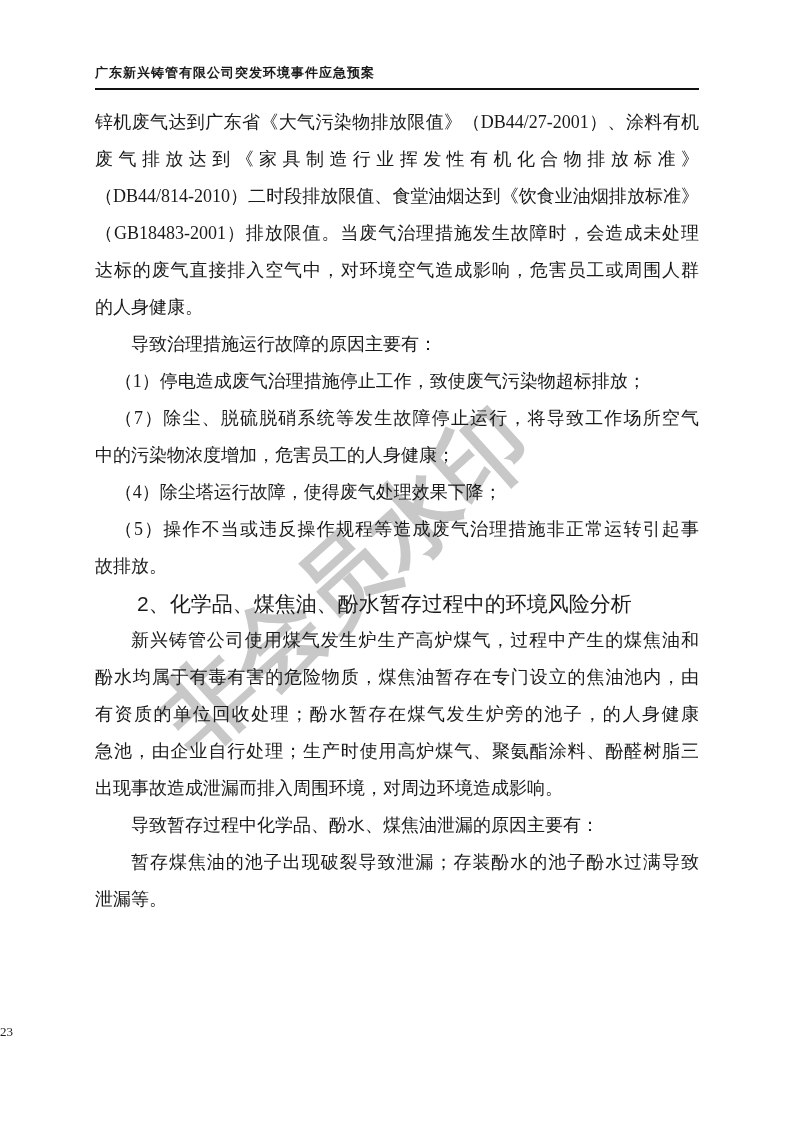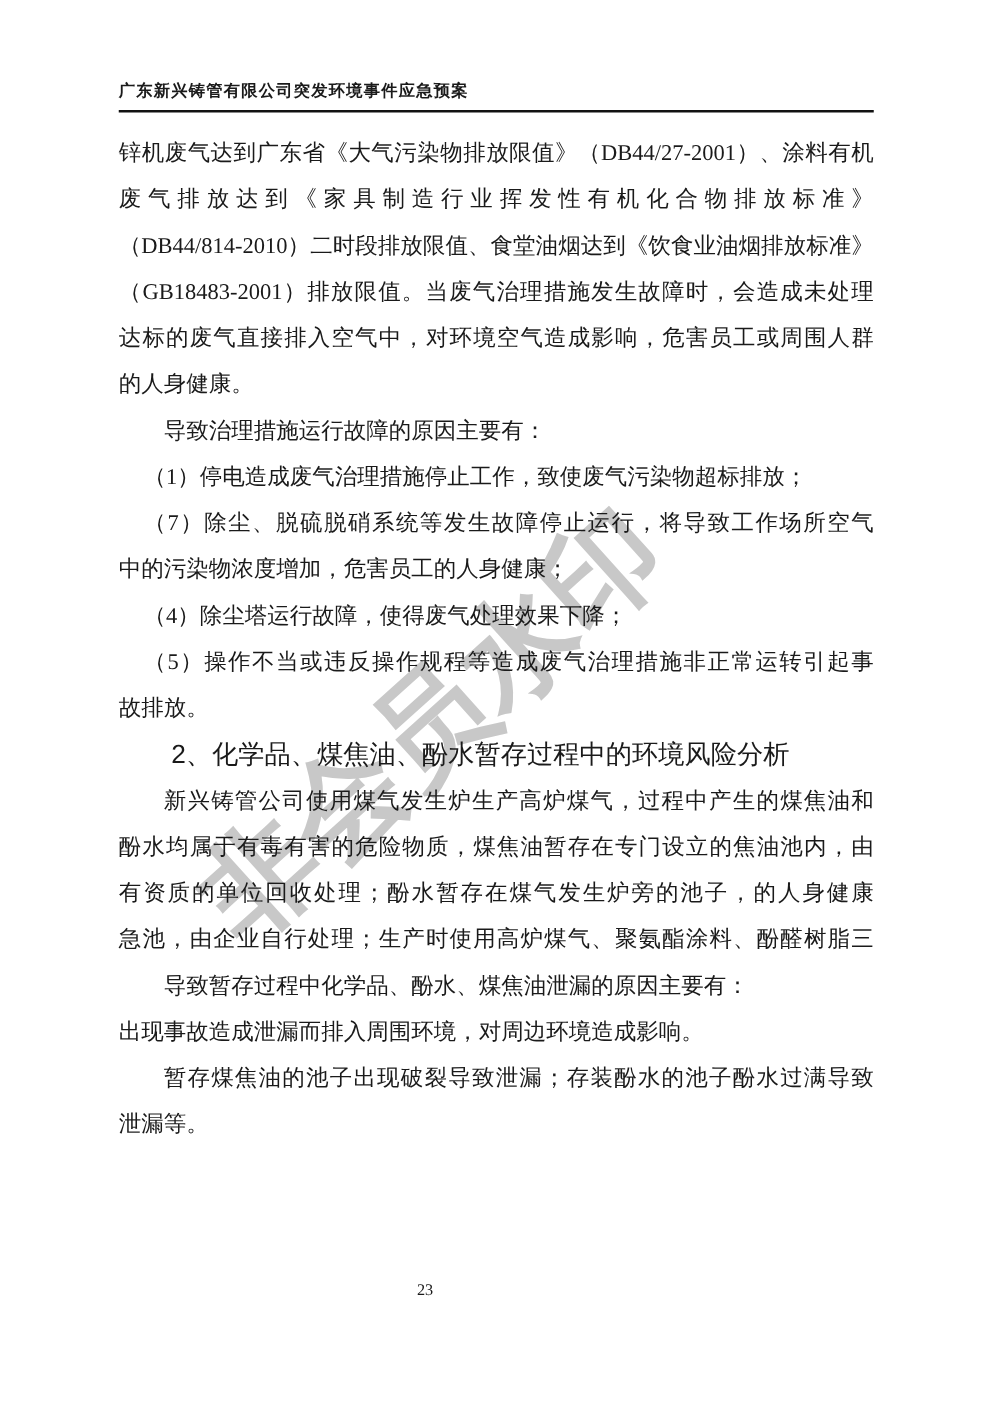--- a/index.html
+++ b/index.html
@@ -72,21 +72,20 @@
     font-weight: normal;
     font-size: 21px;
     text-indent: 2em;
   }
   
   .page-footer {
     position: absolute;
     top: 1024px;
     left: 0;
     width: 680px;
-    text-align: center;
     font-size: 13px;
     z-index: 2;
   }
 </style>
 </head>
 <body>
 
 <div class="page">
 
   <div class="watermark">非会员水印</div>
@@ -107,22 +106,22 @@
     <div class="line indent-num j">（7）除尘、脱硫脱硝系统等发生故障停止运行，将导致工作场所空气</div>
     <div class="line">中的污染物浓度增加，危害员工的人身健康；</div>
     <div class="line indent-num">（4）除尘塔运行故障，使得废气处理效果下降；</div>
     <div class="line indent-num j">（5）操作不当或违反操作规程等造成废气治理措施非正常运转引起事</div>
     <div class="line">故排放。</div>
     <div class="line heading">2、化学品、煤焦油、酚水暂存过程中的环境风险分析</div>
     <div class="line indent j">新兴铸管公司使用煤气发生炉生产高炉煤气，过程中产生的煤焦油和</div>
     <div class="line j">酚水均属于有毒有害的危险物质，煤焦油暂存在专门设立的焦油池内，由</div>
     <div class="line j">有资质的单位回收处理；酚水暂存在煤气发生炉旁的池子，的人身健康</div>
     <div class="line j">急池，由企业自行处理；生产时使用高炉煤气、聚氨酯涂料、酚醛树脂三</div>
+    <div class="line">出现事故造成泄漏而排入周围环境，对周边环境造成影响。</div>
     <div class="line indent">导致暂存过程中化学品、酚水、煤焦油泄漏的原因主要有：</div>
-    <div class="line">出现事故造成泄漏而排入周围环境，对周边环境造成影响。</div>
     <div class="line indent j">暂存煤焦油的池子出现破裂导致泄漏；存装酚水的池子酚水过满导致</div>
     <div class="line">泄漏等。</div>
   </div>
 
   <div class="page-footer">
     <span>23</span>
   </div>
 
 </div>
 

